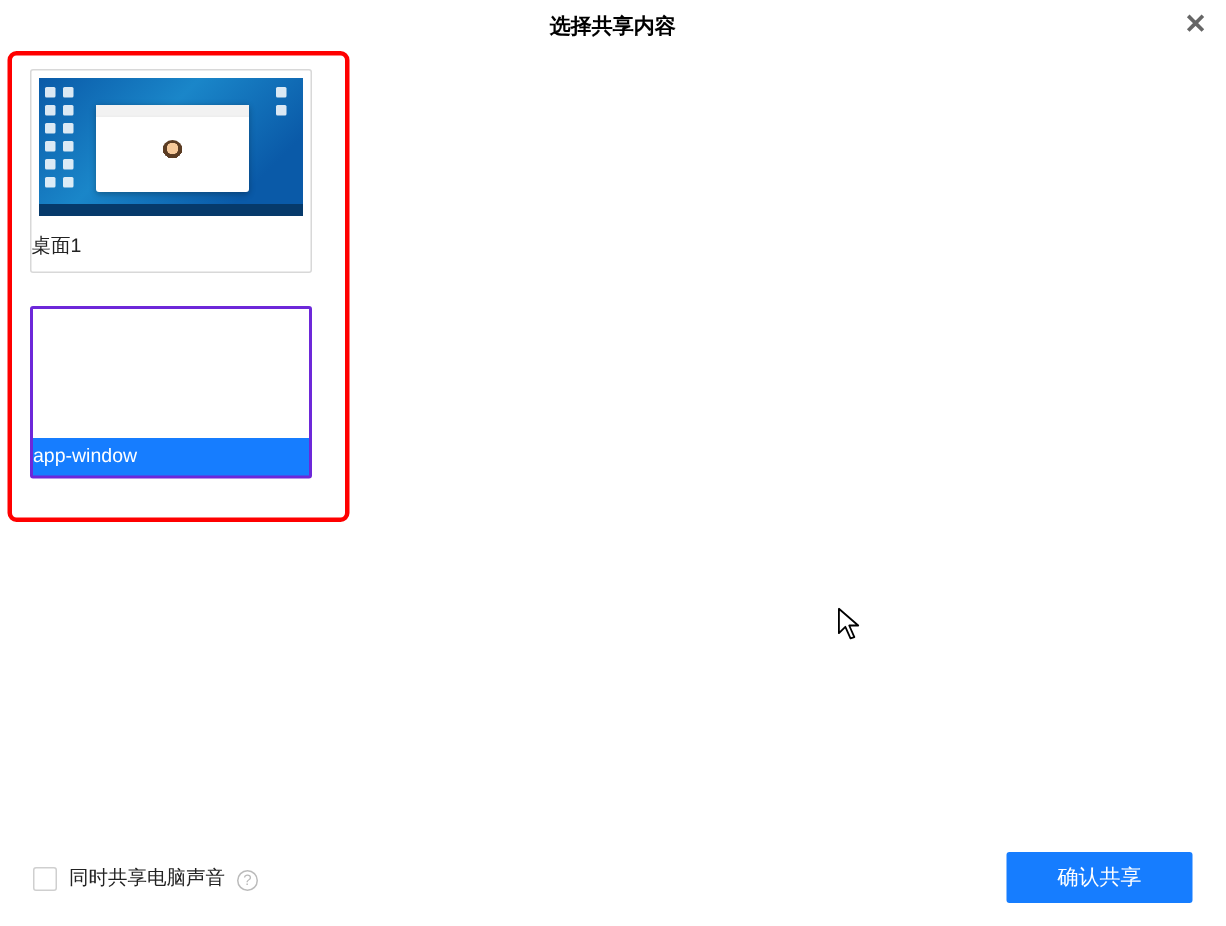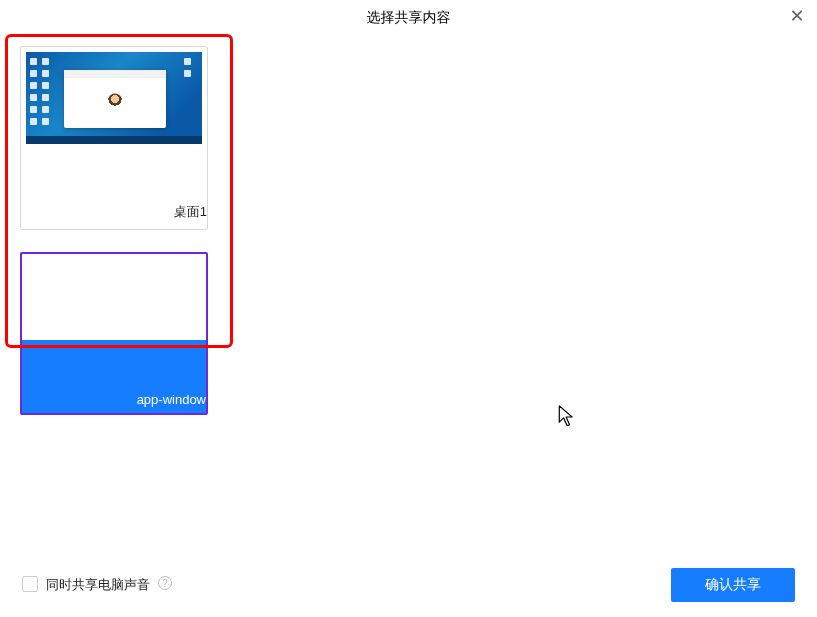--- a/index.html
+++ b/index.html
@@ -11,21 +11,21 @@
     overflow: hidden;
     position: relative;
   }
   .header {
     position: relative;
     height: 34px;
     width: 100%;
     text-align: center;
     line-height: 34px;
     font-size: 14px;
-    font-weight: normal;
+    font-weight: bold;
     color: #000;
   }
   .close-btn {
     position: absolute;
     right: 10px;
     top: 6px;
     font-size: 18px;
     color: #666;
     cursor: pointer;
     width: 20px;
@@ -77,23 +77,22 @@
   .share-item.selected .thumb {
     background: #ffffff;
     margin: 0;
     width: 100%;
     height: 86px;
   }
   .item-label {
     font-size: 13px;
     color: #222;
     padding: 6px 0 8px 0;
-    text-align: right;
+    text-align: left;
     width: 100%;
-    margin-top: 48px;
   }
   .share-item.selected .item-label {
     color: #ffffff;
     padding: 4px 0 6px 0;
   }
   
   .desk-taskbar {
     position: absolute;
     left: 0; right: 0; bottom: 0;
     height: 8px;
@@ -137,21 +136,21 @@
     right: 0;
     bottom: 0;
     height: 64px;
     padding: 0 22px;
     display: flex;
     align-items: center;
     justify-content: space-between;
   }
   .checkbox-wrap {
     display: flex;
-    align-items: flex-start;
+    align-items: flex-end;
     gap: 8px;
     cursor: pointer;
   }
   .checkbox-box {
     width: 16px;
     height: 16px;
     border: 1px solid #cfcfcf;
     border-radius: 2px;
     background: #fff;
   }

